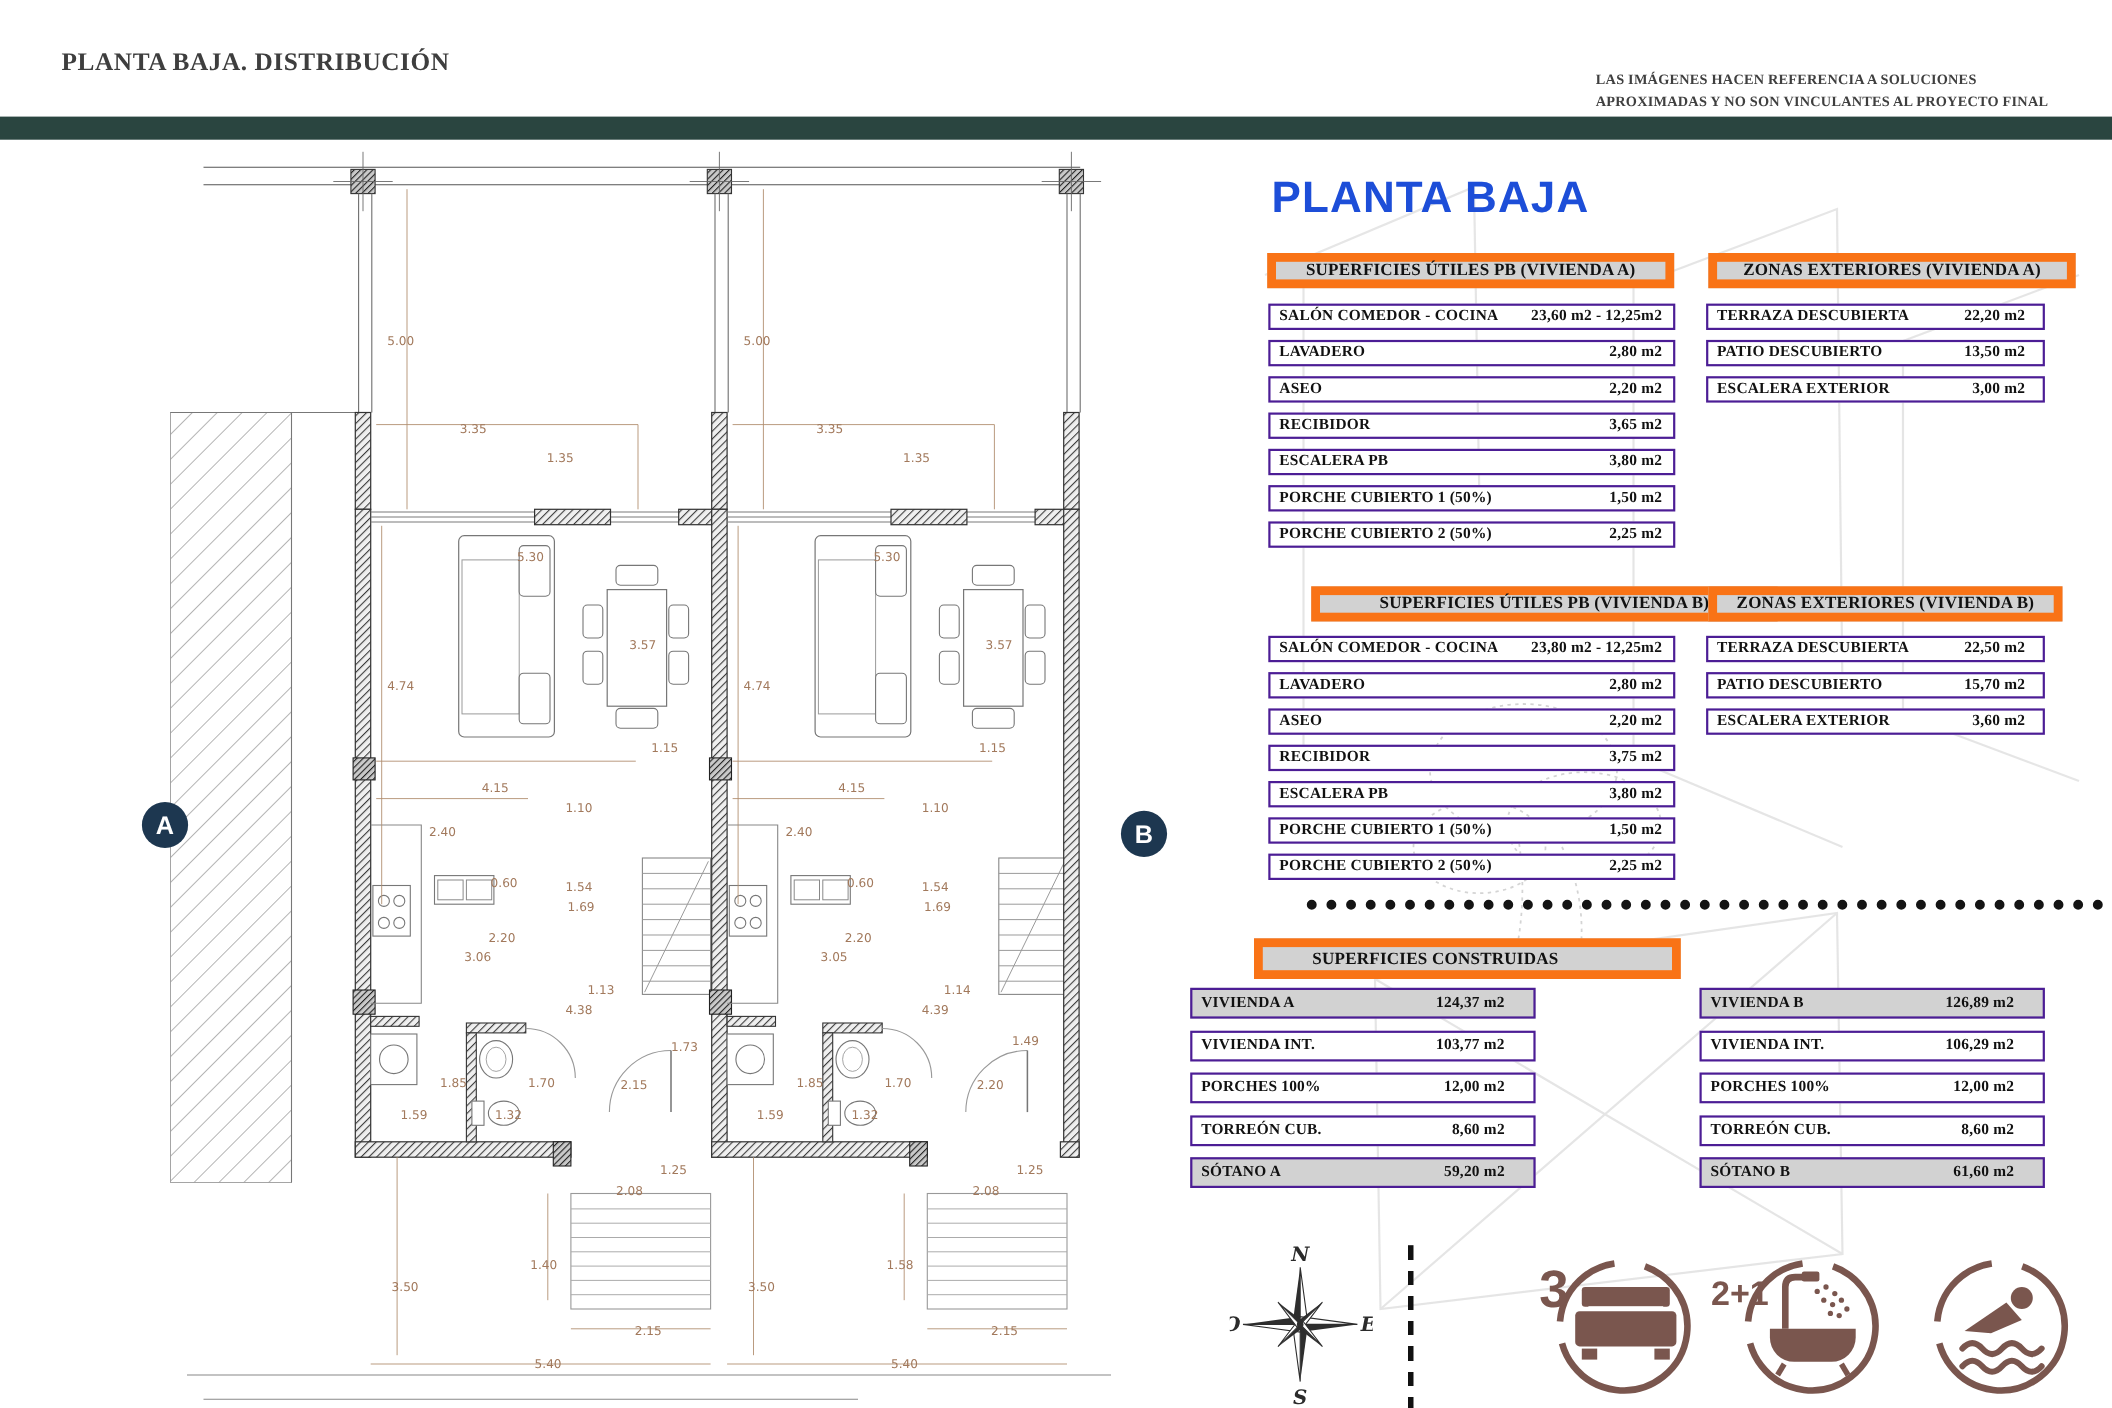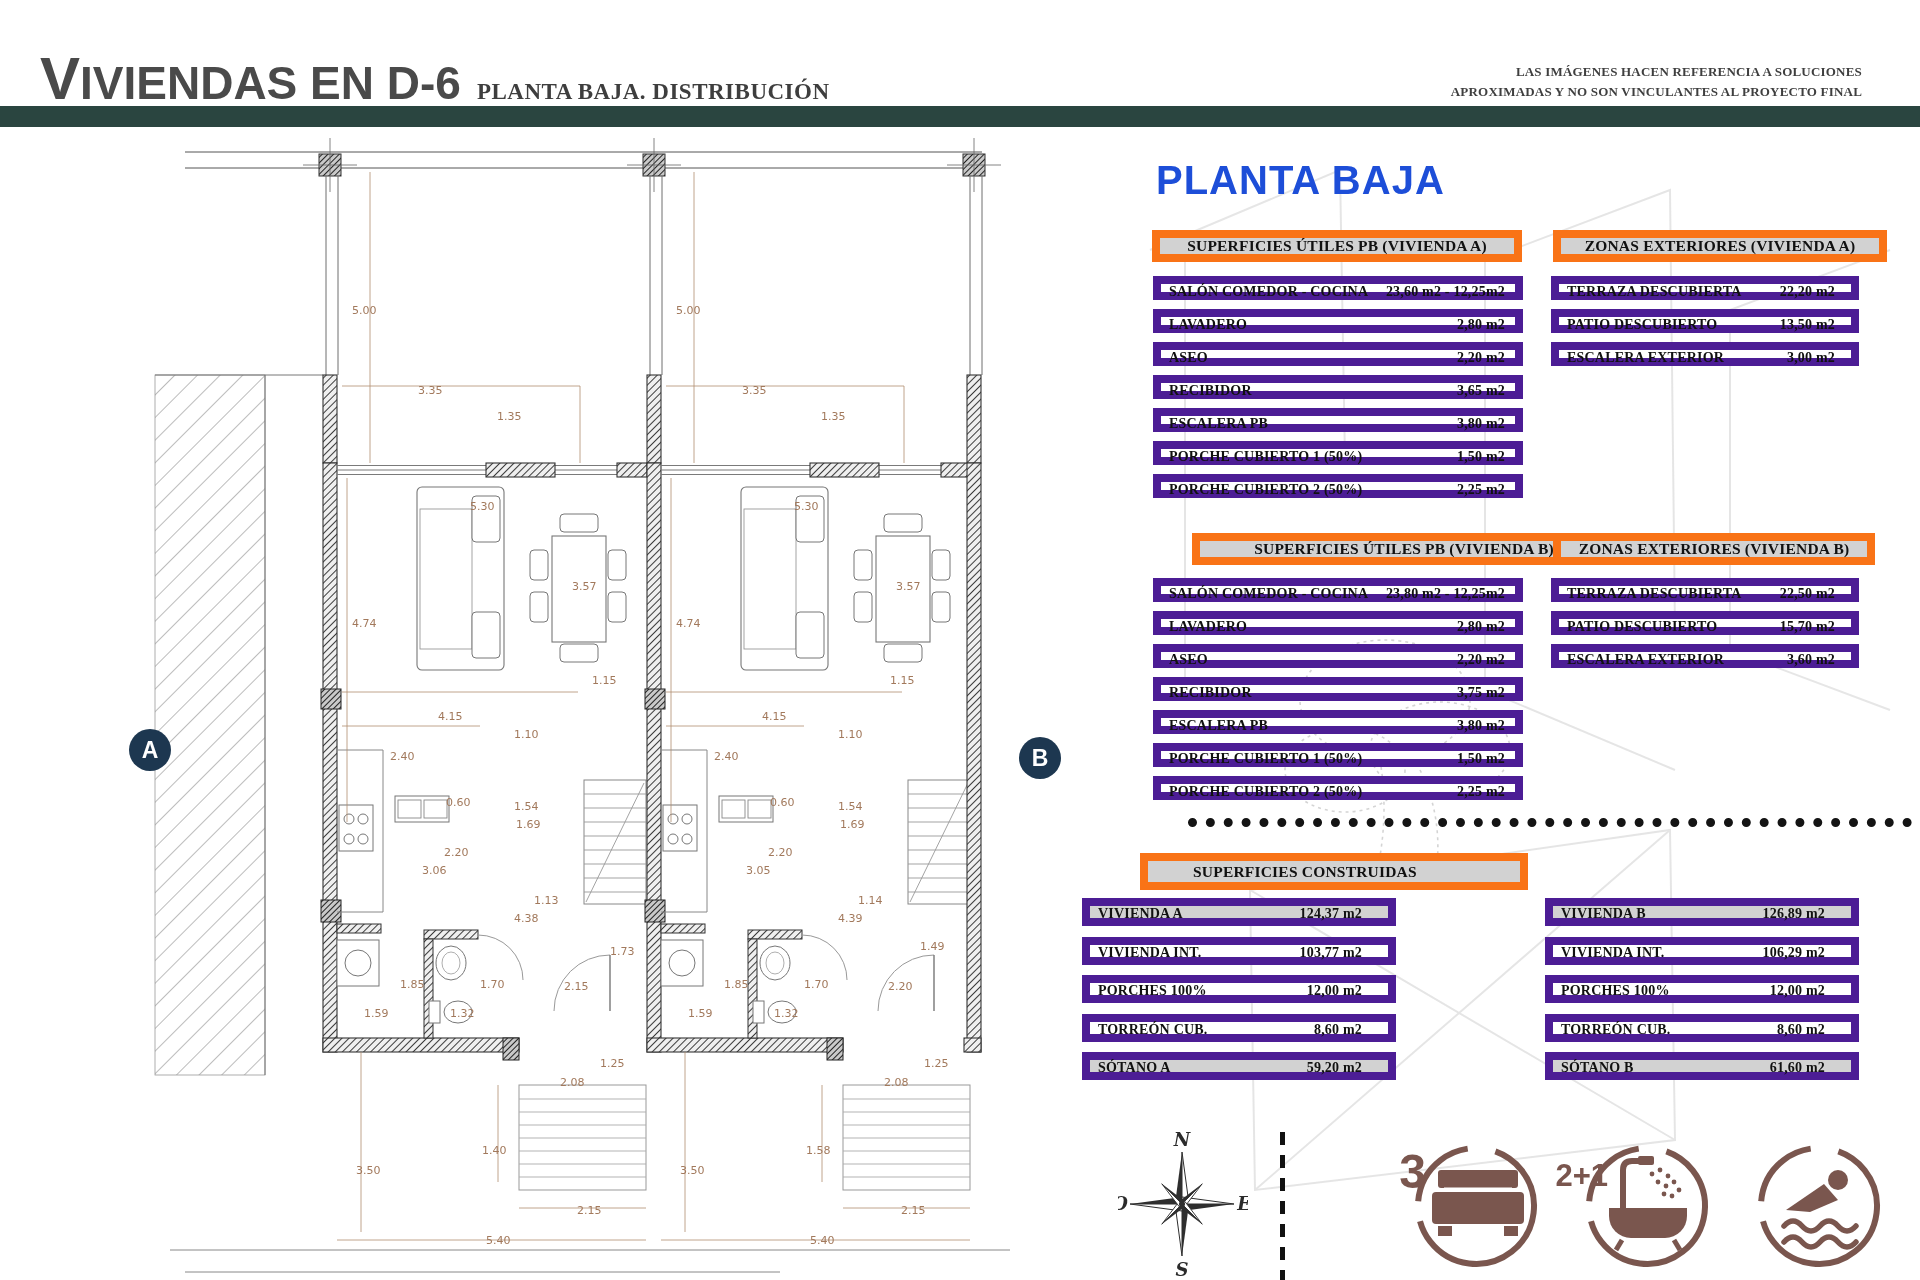--- a/index.html
+++ b/index.html
@@ -6,33 +6,33 @@
   body{width:1920px;height:1280px;position:relative;overflow:hidden;
        font-family:"Liberation Sans",sans-serif;-webkit-font-smoothing:antialiased;}
   .abs{position:absolute;}
 
   
   .hdr-title{left:40px;top:44px;display:flex;align-items:baseline;color:#454545;}
   .title-main{display:inline-block;font-size:46px;font-weight:800;letter-spacing:0px;color:#4a4a4a;}
   .title-main::first-letter{font-size:60px;}
   .title-sub{display:inline-block;margin-left:16px;font-size:23px;font-weight:800;color:#3e3e3e;
              font-family:"Liberation Serif",serif;letter-spacing:.5px;}
-  .disclaimer{right:58px;top:62px;text-align:right;font-size:13px;font-weight:700;color:#3f3f3f;
+  .disclaimer{right:58px;top:62px;text-align:left;font-size:13px;font-weight:700;color:#3f3f3f;
               line-height:1.55;font-family:"Liberation Serif",serif;letter-spacing:.2px;}
   .teal-bar{left:0;top:106px;width:1920px;height:21px;background:#2a4540;}
 
   
   .panel-title{left:1156px;top:158px;font-size:40px;font-weight:700;color:#1d4ed8;letter-spacing:1px;}
 
   .thead{position:absolute;box-sizing:border-box;background:#d2d2d2;border:8px solid #f97316;
          display:flex;align-items:center;justify-content:center;font-family:"Liberation Serif",serif;
          font-weight:700;font-size:15.5px;color:#111;letter-spacing:.2px;white-space:nowrap;}
   .trows{position:absolute;}
-  .trow{box-sizing:border-box;background:#ffffff;border:8px solid #4c1d95;height:24px;margin-bottom:9px;
-        display:flex;justify-content:space-between;padding:0 10px 0 8px;
+  .trow{box-sizing:border-box;background:#ffffff;border:2px solid #4c1d95;height:24px;margin-bottom:9px;
+        display:flex;align-items:center;justify-content:space-between;padding:0 10px 0 8px;
         font-family:"Liberation Serif",serif;font-weight:700;font-size:14px;color:#111;white-space:nowrap;}
   .trow.gray{background:#d2d2d2;}
   .trows.big .trow{height:28px;margin-bottom:10.5px;padding-right:26px;}
   .trows.zext .trow{padding-right:16px;}
   .tlabel{letter-spacing:.2px;}
   .tvalue{letter-spacing:.2px;}
 
   .dotted-sep{left:1188px;top:818px;width:724px;height:0;border-top:9px dotted #141414;}
 
   .construidas-head{left:1140px;top:853px;width:388px;height:37px;justify-content:flex-start;padding-left:45px;}
@@ -62,21 +62,20 @@
   </g>
   <g stroke="#cdcdcd" stroke-width="1.6" fill="none" opacity="0.85" stroke-dasharray="3 4">
     <ellipse cx="255" cy="570" rx="85" ry="60"></ellipse>
     <ellipse cx="310" cy="620" rx="70" ry="48"></ellipse>
     <ellipse cx="215" cy="640" rx="60" ry="42"></ellipse>
     <path d="M250,630 q10,60 -5,120 M290,640 q25,50 15,110"></path>
   </g>
 </svg>
 
 <div class="abs hdr-title">
-  <span class="title-main">VIVIENDAS EN D-6</span>
   <span class="title-sub">PLANTA BAJA. DISTRIBUCIÓN</span>
 </div>
 <div class="abs disclaimer">
   <div>LAS IMÁGENES HACEN REFERENCIA A SOLUCIONES</div>
   <div>APROXIMADAS Y NO SON VINCULANTES AL PROYECTO FINAL</div>
 </div>
 <div class="abs teal-bar"></div>
 
 <svg class="abs" style="left:20px;top:122px;" width="1110" height="1158" viewBox="0 0 1110 1158">
   <defs>

